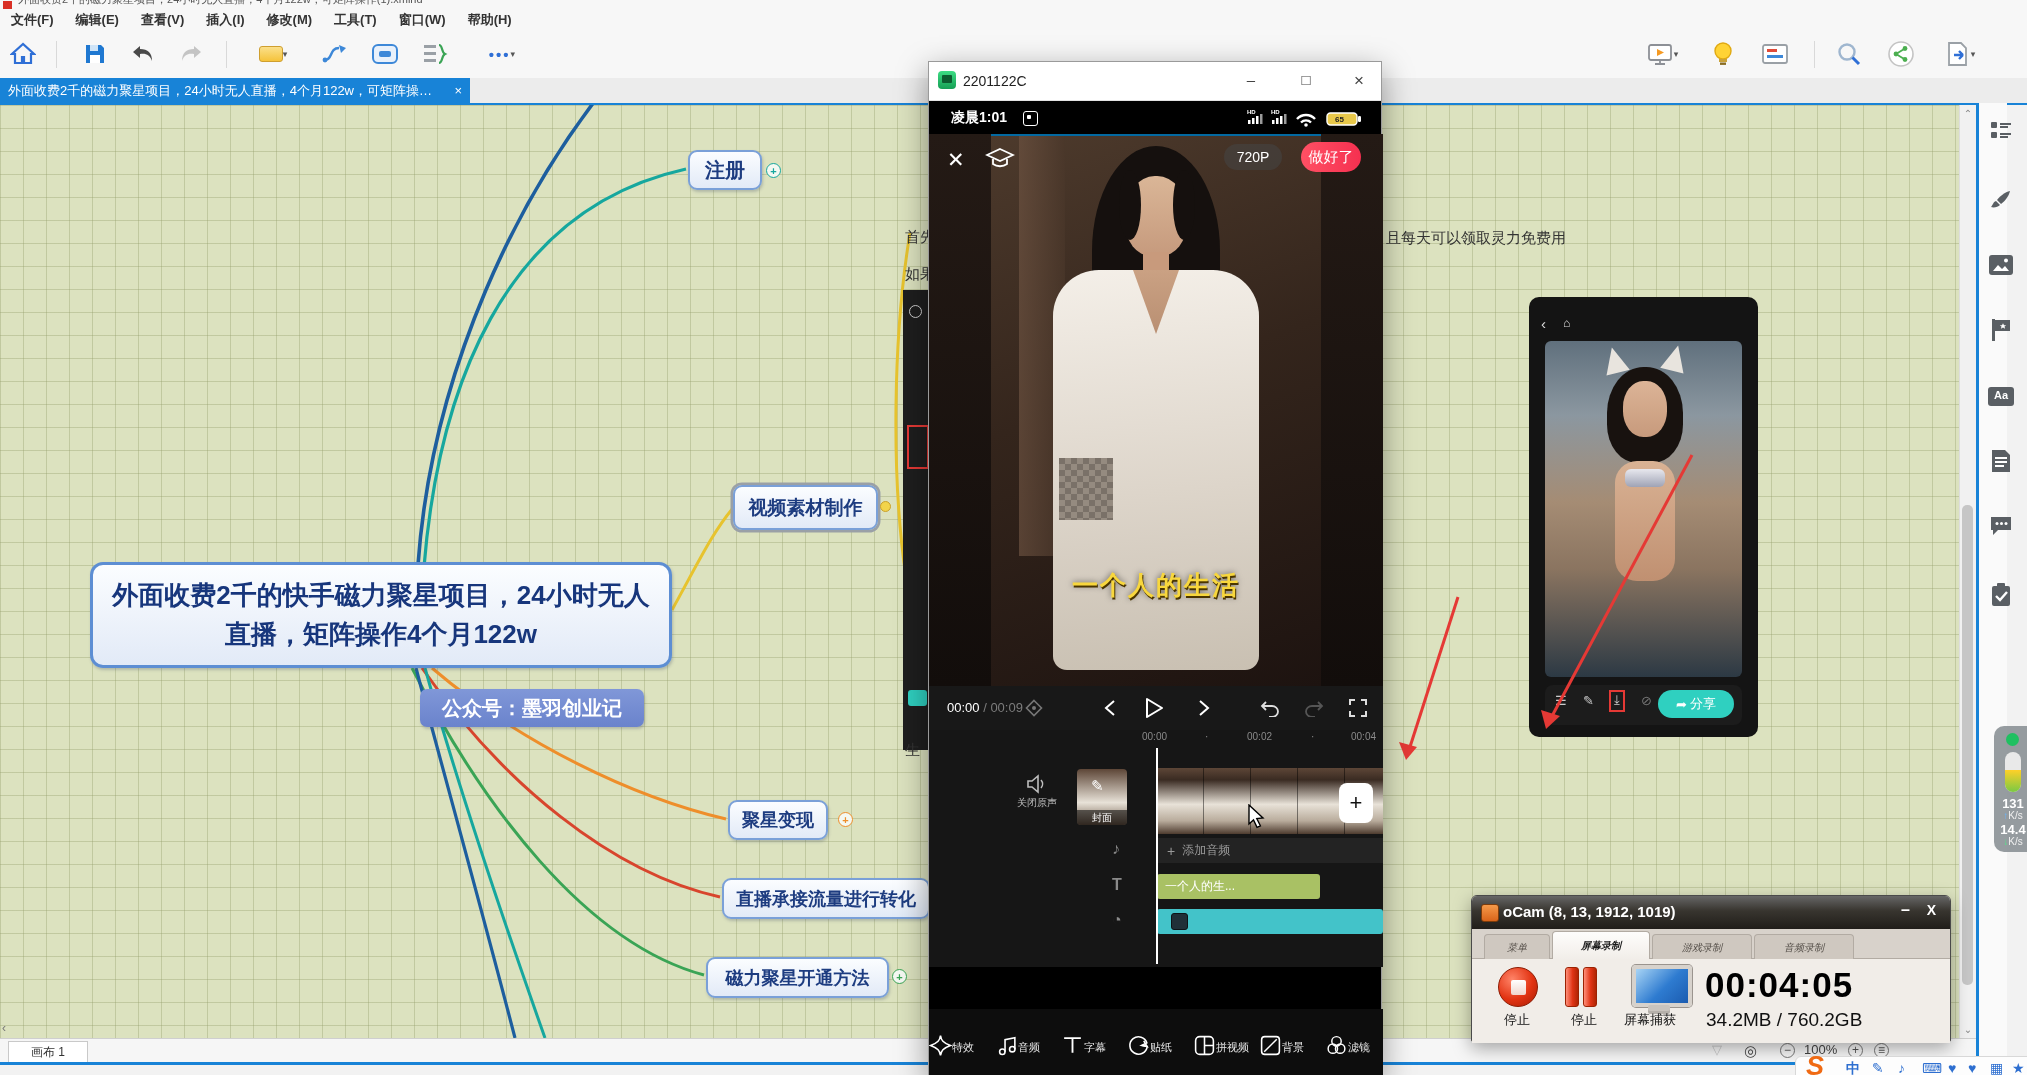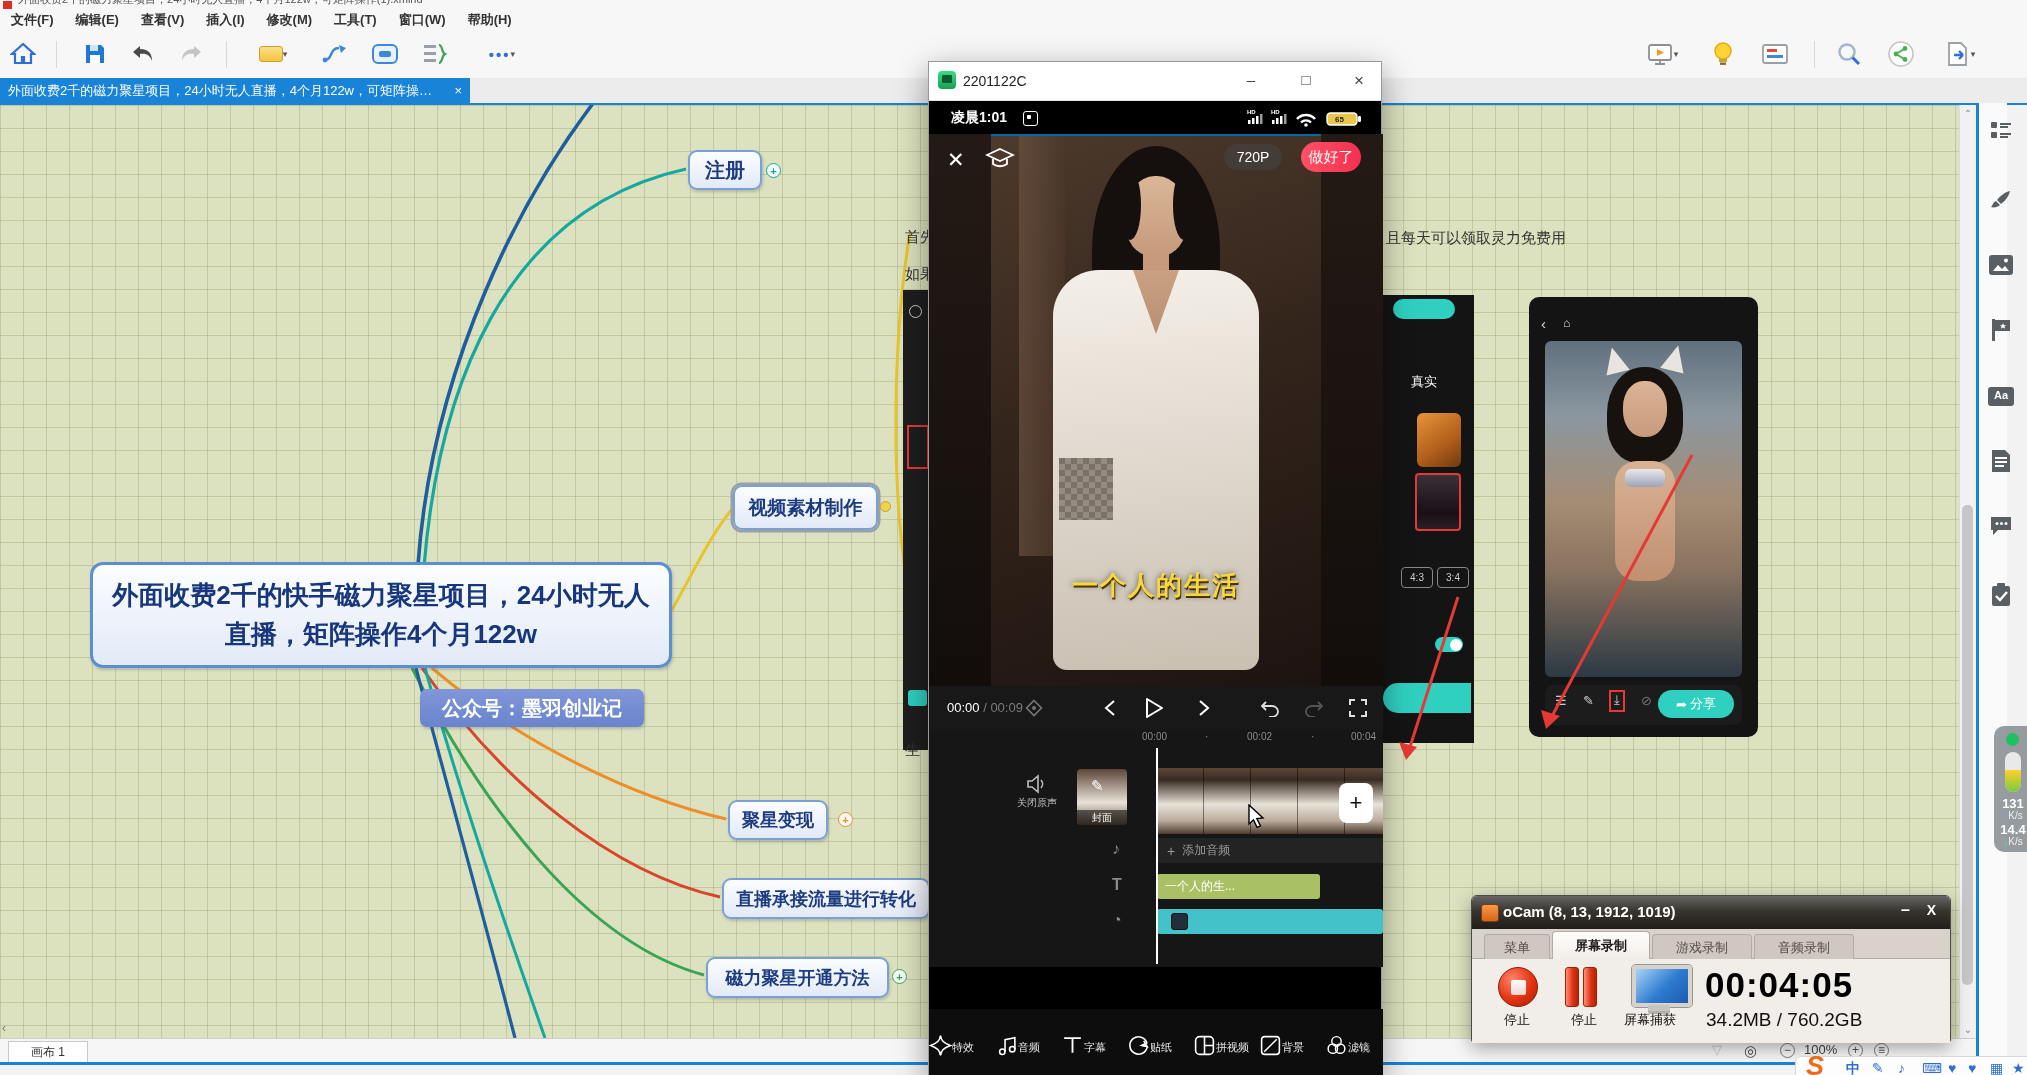--- a/index.html
+++ b/index.html
@@ -121,22 +121,22 @@
   
   #cursor{position:absolute;left:318px;top:742px;z-index:9;}
   
   #ocam{left:1471px;top:895px;width:480px;height:147px;z-index:60;border:1px solid #4a4a4a;border-radius:6px 6px 2px 2px;
         box-shadow:0 6px 18px rgba(0,0,0,.35);background:#f1ede8;box-sizing:border-box;}
   #ocam-title{position:absolute;left:0;top:0;width:100%;height:33px;border-radius:5px 5px 0 0;
         background:linear-gradient(#666,#38352f 45%,#201d19);}
   #ocam-title .nm{position:absolute;left:31px;top:7px;color:#fff;font-size:15px;font-weight:bold;}
   #ocam-title .ic{position:absolute;left:9px;top:8px;width:16px;height:16px;background:linear-gradient(#f59a4a,#d9641a);border-radius:3px;border:1px solid #7e3c0a;}
   #ocam-tabs{position:absolute;left:0;top:33px;width:100%;height:30px;background:#d8d2cb;border-bottom:1px solid #b2aba3;box-sizing:border-box;}
-  .otab{position:absolute;top:5px;height:25px;font-size:13px;color:#554f49;background:#cfc8c0;border:1px solid #b2aba3;
-        border-bottom:none;border-radius:4px 4px 0 0;display:flex;align-items:center;justify-content:center;}
+  .otab{position:absolute;top:5px;height:25px;font-size:10px;color:#554f49;background:#cfc8c0;border:1px solid #b2aba3;
+        border-bottom:none;border-radius:4px 4px 0 0;display:flex;align-items:center;justify-content:center;font-style:italic;}
   .otab.active{background:linear-gradient(#fefdfc,#f1ede8);color:#1a1a1a;top:2px;height:28px;font-weight:bold;}
   #ocam-body{position:absolute;left:0;top:63px;width:100%;height:84px;background:#f1ede8;}
   .olabel{position:absolute;font-size:13px;color:#111;}
   #ostop{position:absolute;left:26px;top:8px;width:38px;height:38px;border-radius:50%;border:1px solid #8d1a02;
          background:radial-gradient(circle at 35% 30%,#ff8468,#e23312 55%,#a81c02);display:flex;align-items:center;justify-content:center;}
   #ostop i{width:15px;height:15px;background:linear-gradient(#fff,#f0d6cd);border-radius:2px;}
   .obar{position:absolute;top:8px;width:12px;height:38px;border-radius:3px;border:1px solid #9c2202;
         background:linear-gradient(90deg,#ff8f7a,#e03415 55%,#b02504);}
   #omon{position:absolute;left:160px;top:6px;width:52px;height:34px;background:linear-gradient(135deg,#a8d4f5,#2e7bd0 55%,#1b5cb0);
         border:4px solid #d7d2cc;border-radius:4px;box-shadow:0 0 0 1px #9a948e;}
@@ -305,32 +305,20 @@
       <path d="M 416,563 C 440,655 478,790 515,933" fill="none" stroke="#1d5e9e" stroke-width="3.2"></path>
       <path d="M 425,563 C 452,660 498,800 545,933" fill="none" stroke="#16a79e" stroke-width="3"></path>
     </svg>
 
     <div class="shot" style="left:903px;top:185px;width:25px;height:460px;background:#1e1e1e;">
       <div style="position:absolute;left:6px;top:15px;width:11px;height:11px;border:1.5px solid #cfcfcf;border-radius:50%;"></div>
       <div style="position:absolute;left:4px;top:135px;width:18px;height:40px;border:2px solid #e53935;"></div>
       <div style="position:absolute;left:5px;top:400px;width:19px;height:16px;background:#2fd0c0;border-radius:3px;"></div>
     </div>
 
-    <div class="shot" style="left:1383px;top:190px;width:91px;height:448px;">
-      <div style="position:absolute;left:10px;top:4px;width:62px;height:20px;background:#2fd0c0;border-radius:10px;"></div>
-      <div style="position:absolute;left:28px;top:78px;color:#fff;font-size:13px;">真实</div>
-      <div style="position:absolute;left:34px;top:118px;width:44px;height:54px;border-radius:6px;background:linear-gradient(145deg,#e8943c,#b05e1a 60%,#6e3a10);"></div>
-      <div style="position:absolute;left:32px;top:178px;width:46px;height:58px;border:2px solid #e53935;border-radius:4px;background:linear-gradient(180deg,#3a3038,#191016 70%,#2a2024);box-sizing:border-box;"></div>
-      <div style="position:absolute;left:18px;top:272px;width:30px;height:19px;border:1px solid #888;border-radius:4px;color:#ccc;font-size:10px;text-align:center;line-height:19px;">4:3</div>
-      <div style="position:absolute;left:54px;top:272px;width:30px;height:19px;border:1px solid #888;border-radius:4px;color:#ccc;font-size:10px;text-align:center;line-height:19px;">3:4</div>
-      <div style="position:absolute;left:52px;top:342px;width:28px;height:15px;background:#2fd0c0;border-radius:8px;">
-        <i style="position:absolute;right:1.5px;top:1.5px;width:12px;height:12px;background:#fff;border-radius:50%;"></i>
-      </div>
-      <div style="position:absolute;left:0px;top:388px;width:88px;height:30px;background:#2fd0c0;border-radius:15px 0 0 15px;"></div>
-    </div>
 
     <div class="shot" style="left:1529px;top:192px;width:229px;height:440px;border-radius:10px;">
       <div style="position:absolute;left:12px;top:18px;color:#ddd;font-size:15px;">‹</div>
       <div style="position:absolute;left:34px;top:19px;color:#ddd;font-size:12px;">⌂</div>
       <div style="position:absolute;left:0;top:18px;width:100%;text-align:center;color:#eee;font-size:13px;margin-top:28px;">详情</div>
       <div style="position:absolute;left:16px;top:44px;width:197px;height:336px;border-radius:6px;overflow:hidden;background:linear-gradient(180deg,#60707d 0%,#8b97a0 22%,#a58c74 48%,#8a7460 68%,#2c3944 100%);">
         <div style="position:absolute;left:58px;top:6px;width:0;height:0;border-left:12px solid transparent;border-right:12px solid transparent;border-bottom:26px solid #e8e4de;transform:rotate(-14deg);"></div>
         <div style="position:absolute;left:118px;top:4px;width:0;height:0;border-left:12px solid transparent;border-right:12px solid transparent;border-bottom:26px solid #e8e4de;transform:rotate(14deg);"></div>
         <div style="position:absolute;left:62px;top:26px;width:76px;height:96px;background:#18120f;border-radius:48% 48% 40% 40%;"></div>
         <div style="position:absolute;left:78px;top:40px;width:44px;height:56px;background:linear-gradient(#dcb497,#c79a7c);border-radius:46%;"></div>

